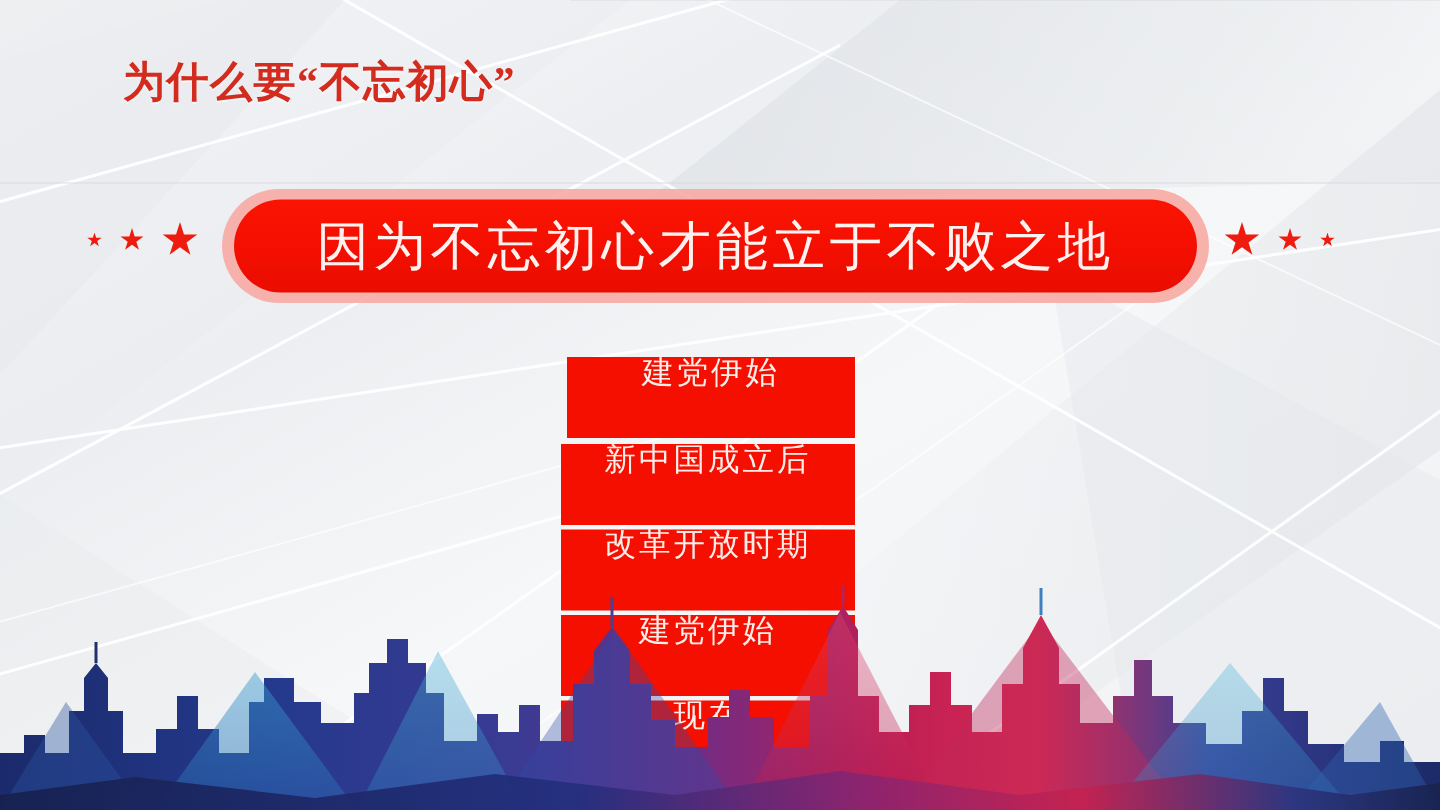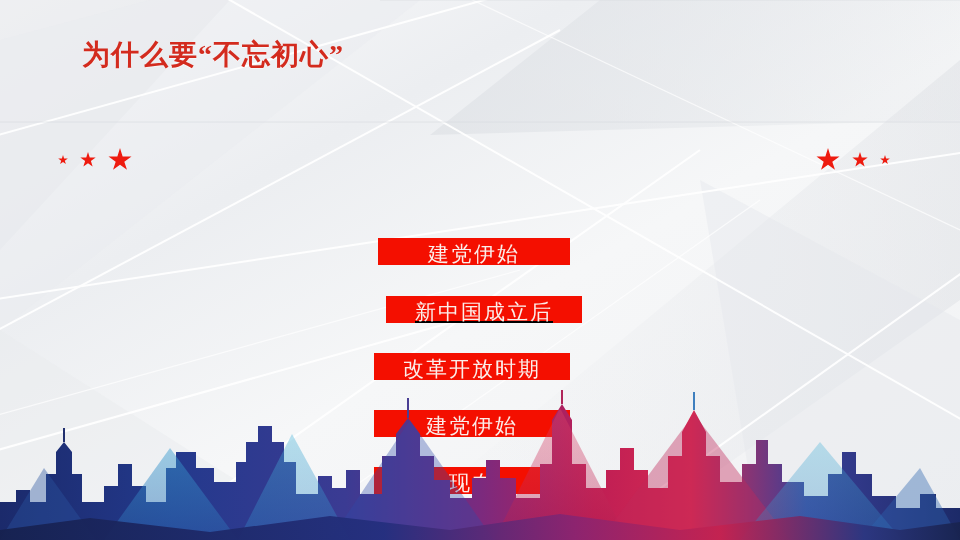--- a/index.html
+++ b/index.html
@@ -68,23 +68,23 @@
     font-weight:400;
     letter-spacing:3px;
     white-space:nowrap;
     line-height:1;
   }
 
   
   #stages { position:absolute; left:0; top:0; width:960px; height:540px; }
   .stage-box {
     position:absolute;
-    height:27px;
+    height:54px;
     background:#f40f00;
-    display:flex; align-items:flex-end; justify-content:center;
+    display:flex; align-items:flex-start; justify-content:center;
   }
   .stage-label {
     color:#fbeeea;
     font-size:21px;
     letter-spacing:2px;
     white-space:nowrap;
     line-height:1;
   }
   .connector {
     position:absolute;
@@ -154,26 +154,32 @@
     <span class="star s-md"></span>
     <span class="star s-lg"></span>
   </div>
 
   <div class="star-group right">
     <span class="star s-lg"></span>
     <span class="star s-md"></span>
     <span class="star s-sm"></span>
   </div>
 
+  <div id="banner-wrap">
+    <div id="banner-glow"></div>
+    <div id="banner">
+      <span id="banner-text">因为不忘初心才能立于不败之地</span>
+    </div>
+  </div>
 
   <div id="stages">
       <div class="stage-box" style="left: 378px; top: 238px; width: 192px; background: rgb(244, 15, 0);">
         <span class="stage-label">建党伊始</span>
       </div>
-      <div class="stage-box" style="left: 386px; top: 296px; width: 196px; background: rgb(244, 15, 0); text-decoration: underline;">
+      <div class="stage-box" style="left: 374px; top: 296px; width: 196px; background: rgb(244, 15, 0);">
         <span class="stage-label">新中国成立后</span>
       </div>
       <div class="stage-box" style="left: 374px; top: 353px; width: 196px; background: rgb(244, 15, 0);">
         <span class="stage-label">改革开放时期</span>
       </div>
       <div class="stage-box" style="left: 374px; top: 410px; width: 196px; background: rgb(244, 15, 0);">
         <span class="stage-label">建党伊始</span>
       </div>
       <div class="stage-box" style="left: 374px; top: 467px; width: 196px; background: rgb(244, 15, 0);">
         <span class="stage-label">现在</span>

